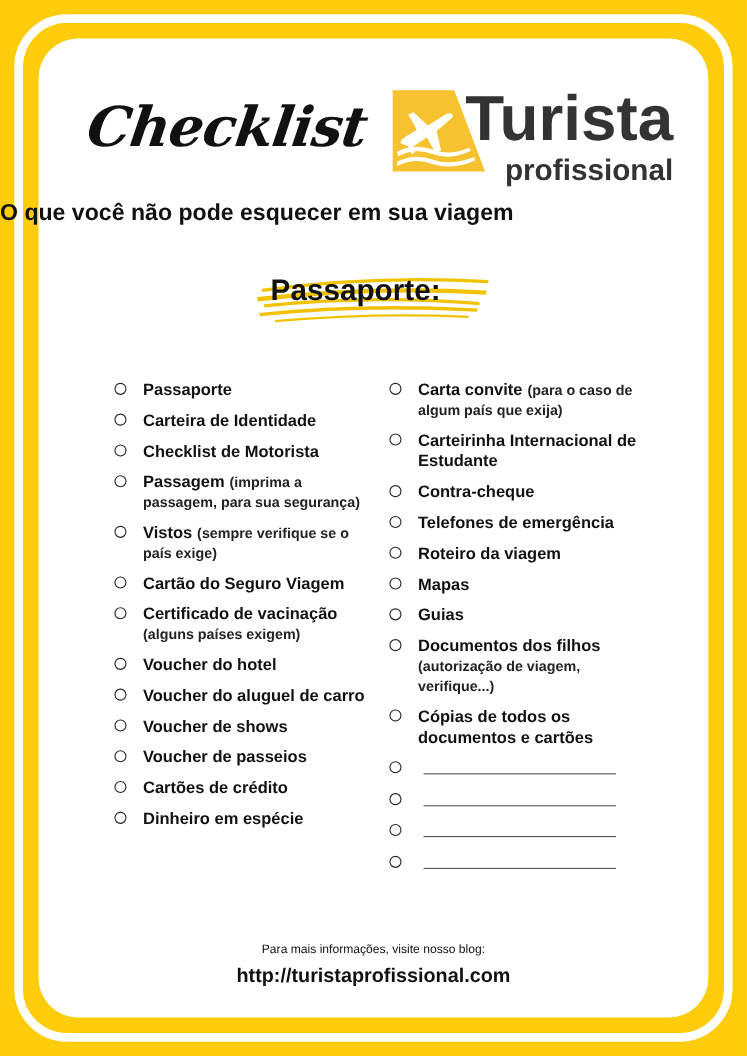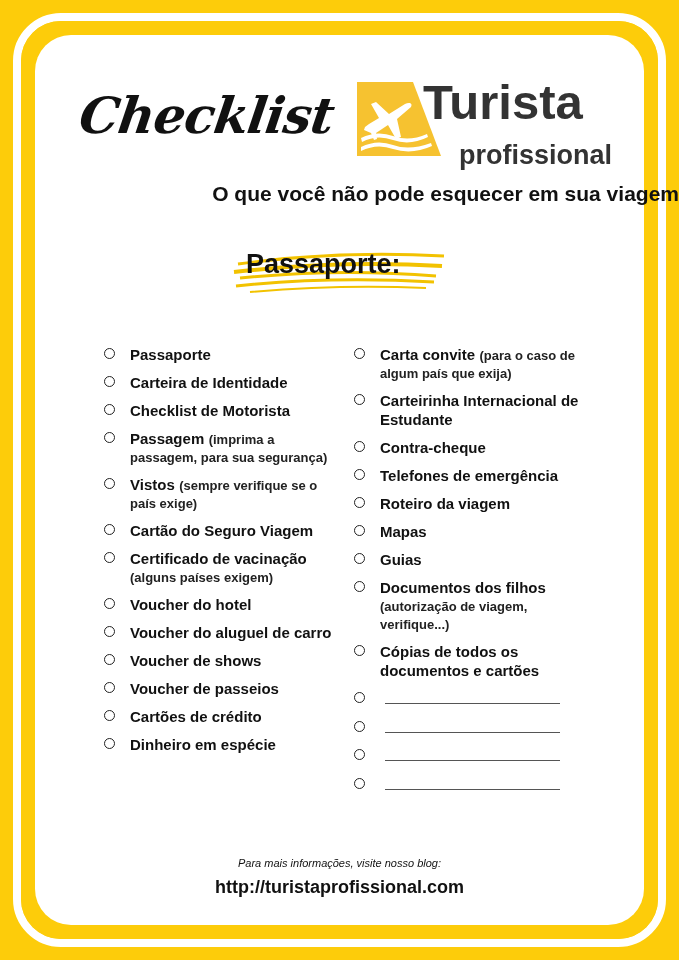--- a/index.html
+++ b/index.html
@@ -4,37 +4,37 @@
 <style>
   html,body{margin:0;padding:0;}
   body{width:679px;height:960px;background:#ffffff;position:relative;overflow:hidden;font-family:"Liberation Sans",sans-serif;color:#111;}
   .outer{position:absolute;left:0;top:0;width:679px;height:960px;background:#fdcc0a;}
   .stripe{position:absolute;left:13px;top:13px;right:13px;bottom:13px;border:8px solid #ffffff;border-radius:48px;box-sizing:border-box;}
   .inner-yellow{position:absolute;left:21px;top:21px;right:21px;bottom:21px;background:#fdcc0a;border-radius:40px;}
   .card{position:absolute;left:35px;top:35px;right:35px;bottom:35px;background:#ffffff;border-radius:36px;}
   .checklist-title{position:absolute;left:80px;top:86px;font-family:"DejaVu Serif",serif;font-style:italic;font-weight:bold;font-size:50px;letter-spacing:-1px;color:#111;transform:skewX(-8deg);}
   .logo{position:absolute;left:355px;top:80px;width:260px;height:80px;}
   .logo-tri{position:absolute;left:0;top:0;}
-  .logo-name{position:absolute;left:68px;top:-6px;font-size:49px;font-weight:bold;color:#333;letter-spacing:0px;}
+  .logo-name{position:absolute;left:68px;top:-6px;font-size:58px;font-weight:bold;color:#333;letter-spacing:0px;}
   .logo-sub{position:absolute;left:104px;top:60px;font-size:27px;font-weight:bold;color:#333;}
-  .subtitle{position:absolute;left:0;width:679px;top:182px;text-align:right;font-size:21px;font-weight:bold;color:#111;}
+  .subtitle{position:absolute;left:0;width:679px;top:182px;text-align:left;font-size:21px;font-weight:bold;color:#111;}
   .section{position:absolute;left:230px;top:246px;width:220px;height:50px;}
   .section-title{position:absolute;left:16px;top:3px;font-size:27px;font-weight:bold;color:#111;z-index:2;}
   .section svg{position:absolute;left:0;top:0;z-index:1;}
   .col{position:absolute;top:345px;}
   .col.left{left:104px;width:230px;}
   .col.right{left:354px;width:240px;}
   .item{position:relative;padding-left:26px;margin-bottom:9px;}
   .bullet{position:absolute;left:0;top:3px;width:9px;height:9px;border:1.6px solid #222;border-radius:50%;}
   .label{font-size:15px;font-weight:bold;color:#111;line-height:19px;}
   .note{font-size:13px;font-weight:bold;color:#222;line-height:17px;}
   .blank{position:relative;height:21px;margin-bottom:7.5px;padding-left:26px;}
   .blank .bullet{top:3px;}
   .blank .line{position:absolute;left:31px;top:14px;width:175px;height:1px;background:#555;}
-  .footer-note{position:absolute;left:0;width:679px;top:857px;text-align:center;font-size:11px;color:#111;font-style:italic;}
+  .footer-note{position:absolute;left:0;width:679px;top:857px;text-align:center;font-size:11px;color:#111;}
   .footer-url{position:absolute;left:0;width:679px;top:877px;text-align:center;font-size:18px;font-weight:bold;color:#111;}
 </style>
 </head>
 <body>
 
 <div class="outer"></div>
 <div class="stripe"></div>
 <div class="inner-yellow"></div>
 <div class="card"></div>
 

